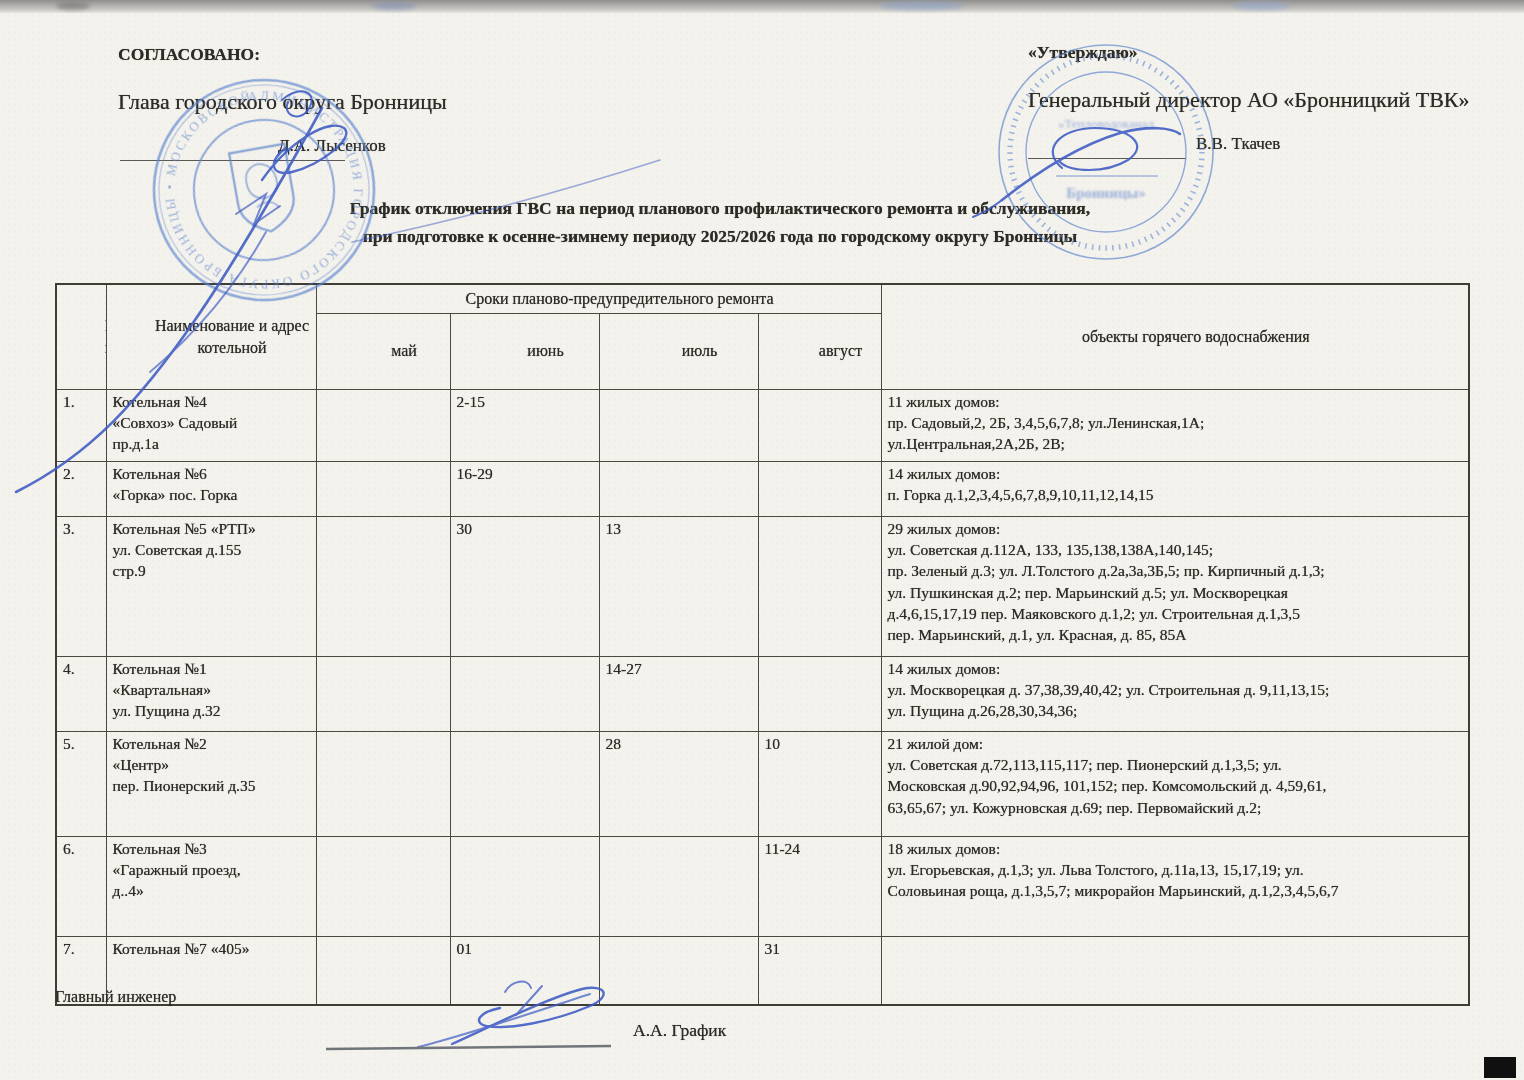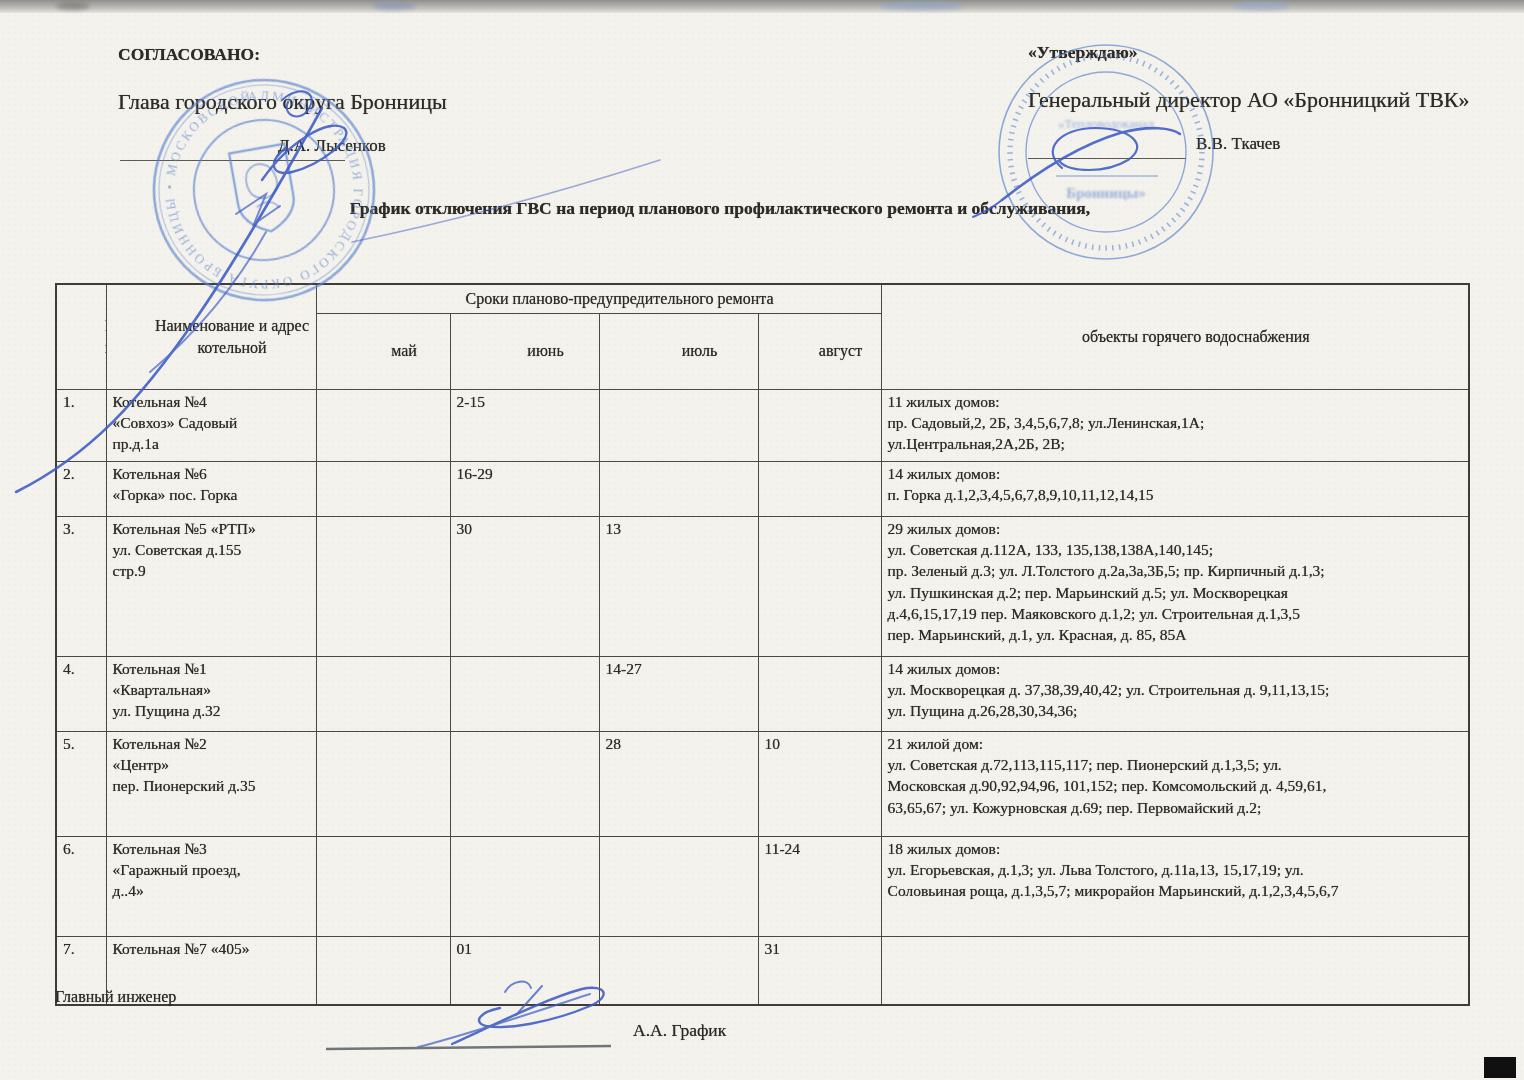--- a/index.html
+++ b/index.html
@@ -83,20 +83,21 @@
 
   <div class="sign-right">
     <div class="appr-heading doc-text">«Утверждаю»</div>
     <div class="appr-role doc-text">Генеральный директор АО «Бронницкий ТВК»</div>
     <div class="sline"></div>
     <div class="appr-signer doc-text">В.В. Ткачев</div>
   </div>
 
   <div class="title">
     <div class="doc-text">График отключения ГВС на период планового профилактического ремонта и обслуживания,</div>
+    <div class="doc-text">при подготовке к осенне-зимнему периоду 2025/2026 года по  городскому округу Бронницы</div>
   </div>
 
   <div class="tablewrap">
     <table class="sched">
       <colgroup>
         <col style="width:50px">
           <col style="width:210px">
           <col style="width:134px">
         <col style="width:149px">
           <col style="width:159px">

